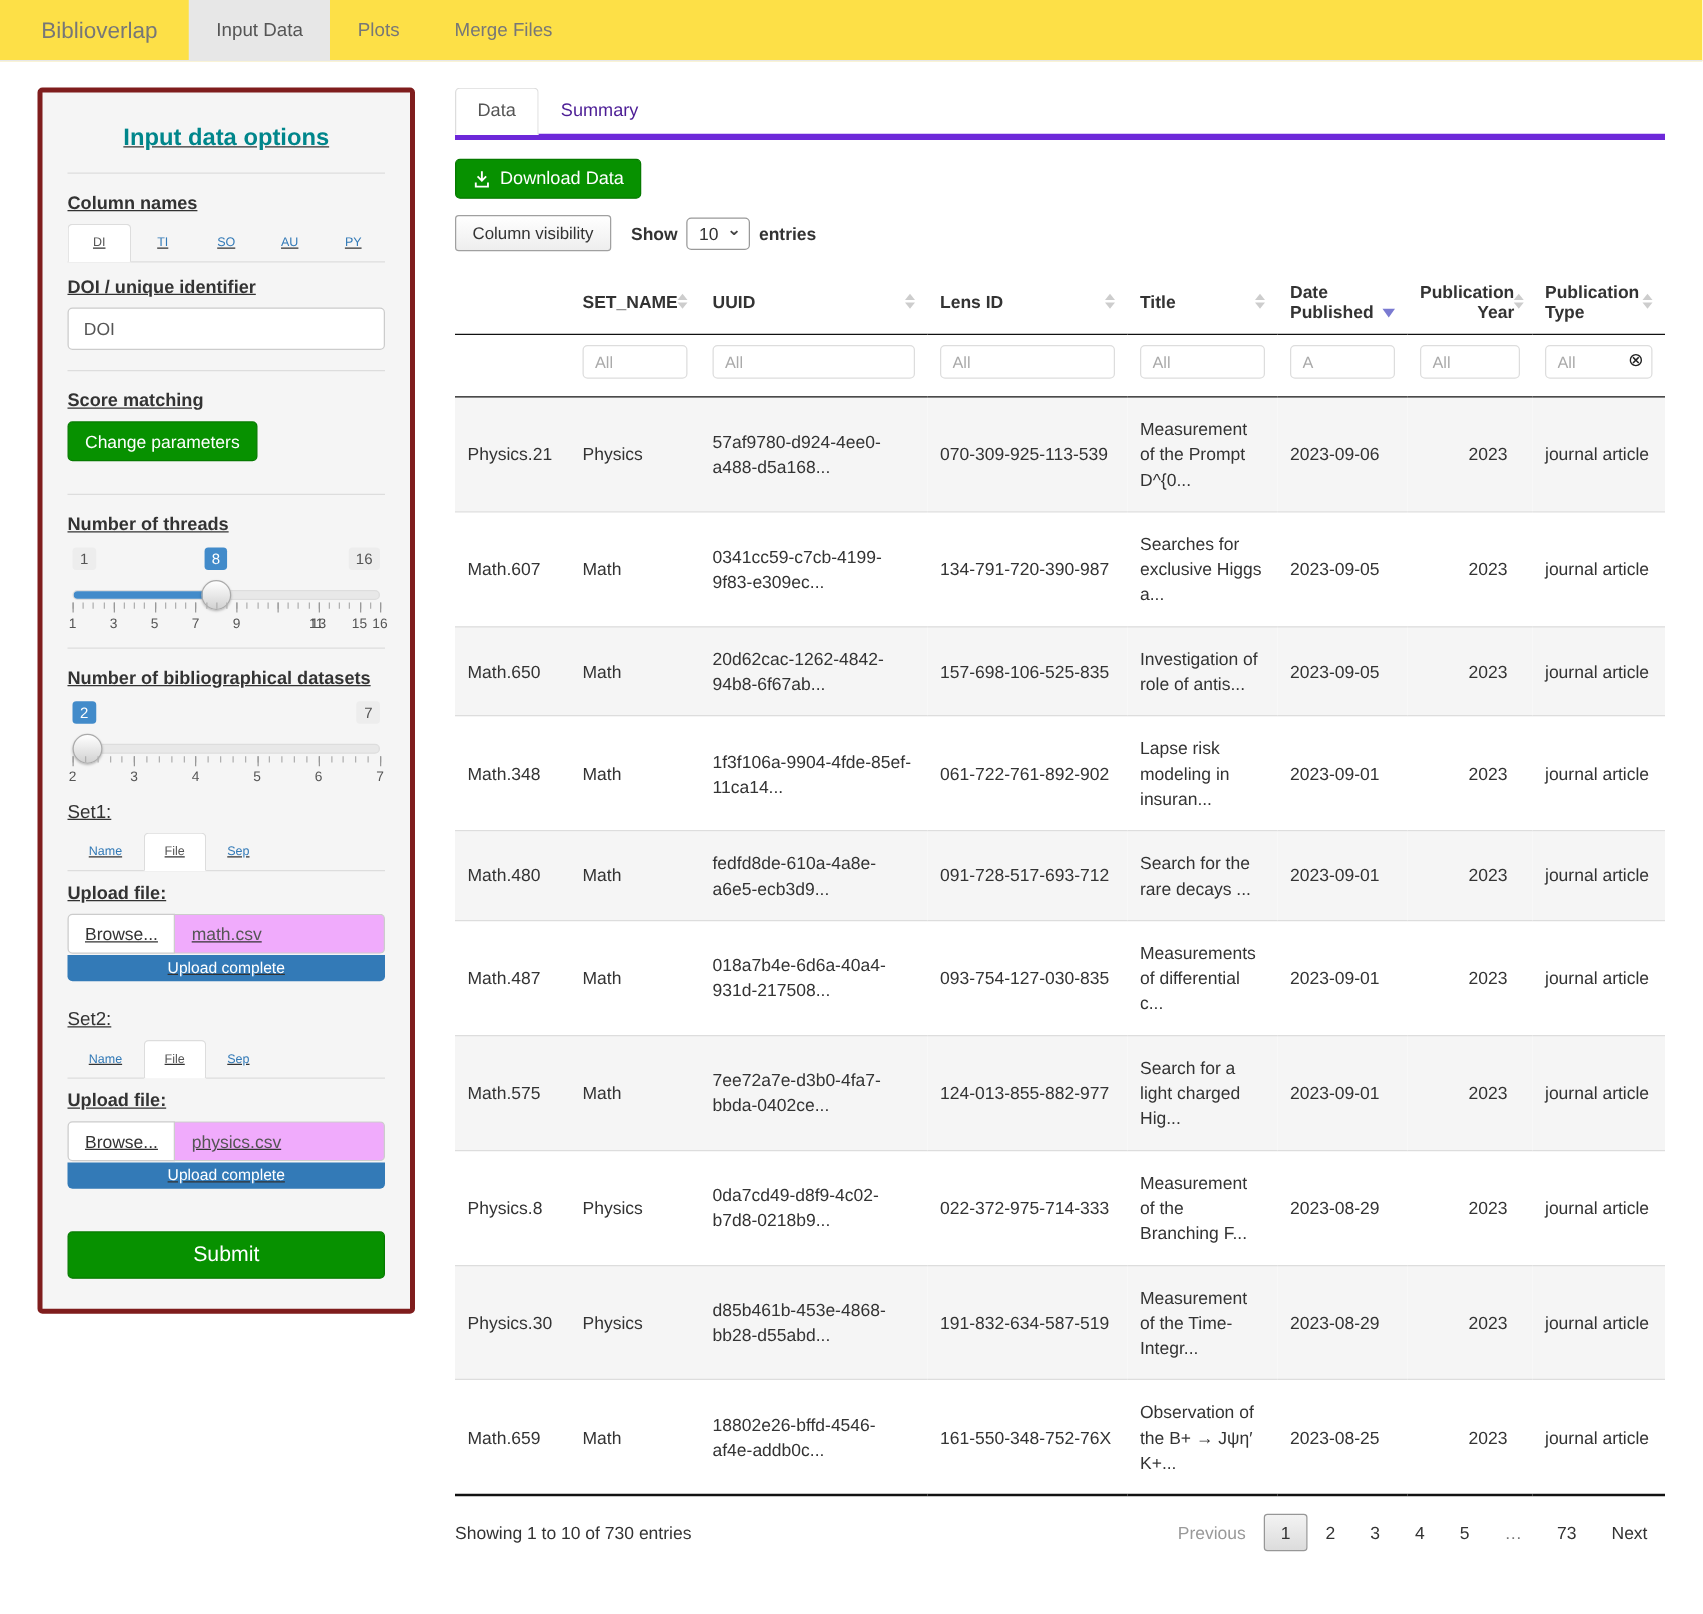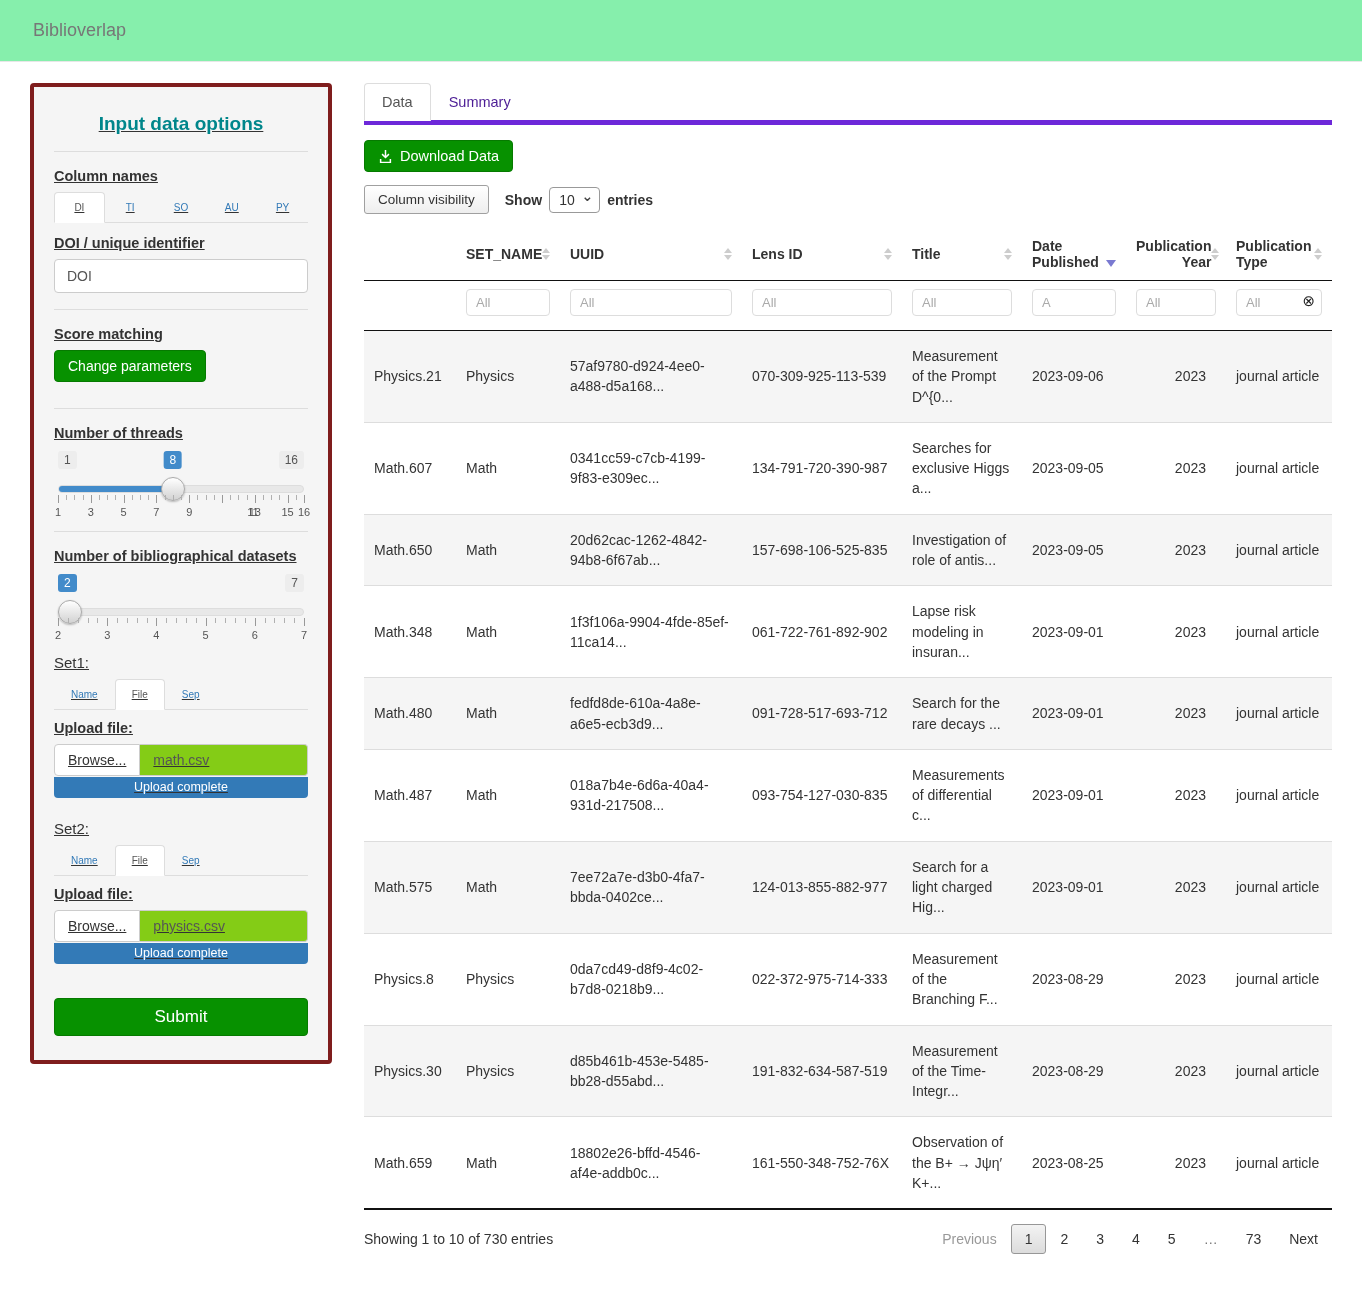--- a/index.html
+++ b/index.html
@@ -5,21 +5,21 @@
   * { box-sizing: border-box; }
   html,body { margin:0; padding:0; background:#fff; }
   body {
     width:1362px; min-height:1291px;
     font-family:"Liberation Sans", "DejaVu Sans", sans-serif;
     font-size:14px; color:#333;
   }
 
   
   .navbar {
-    height:62px; background:#86efac; border-bottom:1px solid #e7e7e7;
+    height:49px; background:#fde047; border-bottom:1px solid #e7e7e7;
     display:flex; align-items:stretch;
   }
   .brand {
     display:flex; align-items:center; padding:0 25px 0 33px;
     font-size:18px; color:#777;
   }
   .nav-tabs-top { display:flex; align-items:stretch; }
   .nav-item {
     display:flex; align-items:center; padding:0 22px;
     font-size:15px; color:#777; cursor:pointer;
@@ -103,21 +103,21 @@
   }
 
   
   .input-group { display:flex; width:100%; }
   .browse-btn {
     padding:7px 13px; background:#fff; border:1px solid #ccc;
     border-radius:4px 0 0 4px; font-size:14px; color:#333; cursor:pointer;
     font-family:inherit; white-space:nowrap;
   }
   .file-box {
-    flex:1; padding:7px 13px; background:#84cc16; border:1px solid #ccc;
+    flex:1; padding:7px 13px; background:#f0abfc; border:1px solid #ccc;
     border-left:none; border-radius:0 4px 4px 0; color:#555; font-size:14px;
     overflow:hidden; white-space:nowrap;
   }
   .progress-bar {
     margin-top:1px; height:21px; background:#337ab7; color:#fff;
     font-size:12.5px; text-align:center; line-height:21px;
     border-radius:0 0 4px 4px;
   }
 
   
@@ -191,20 +191,25 @@
   .page-btn.ellipsis { color:#777; cursor:default; }
   .page-btn.active {
     background:linear-gradient(#f3f3f3,#dcdcdc); border:1px solid #979797; color:#333;
   }
 </style>
 </head>
 <body>
 
 <header class="navbar">
   <div class="brand">Biblioverlap</div>
+  <nav class="nav-tabs-top" id="navTabs">
+      <div class="nav-item active">Input Data</div>
+      <div class="nav-item">Plots</div>
+      <div class="nav-item">Merge Files</div>
+    </nav>
 </header>
 
 <div class="layout">
 
   <aside class="sidebar">
     <h3>Input data options</h3>
     <hr>
 
     <div class="lbl-bold">Column names</div>
     <div class="pill-tabs justified" id="columnTabs">
@@ -575,21 +580,21 @@
             <td>0da7cd49-d8f9-4c02-b7d8-0218b9...</td>
             <td>022-372-975-714-333</td>
             <td>Measurement of the Branching F...</td>
             <td>2023-08-29</td>
             <td>2023</td>
             <td>journal article</td>
           </tr>
           <tr class="odd">
             <td>Physics.30</td>
             <td>Physics</td>
-            <td>d85b461b-453e-5485-bb28-d55abd...</td>
+            <td>d85b461b-453e-4868-bb28-d55abd...</td>
             <td>191-832-634-587-519</td>
             <td>Measurement of the Time-Integr...</td>
             <td>2023-08-29</td>
             <td>2023</td>
             <td>journal article</td>
           </tr>
           <tr class="even">
             <td>Math.659</td>
             <td>Math</td>
             <td>18802e26-bffd-4546-af4e-addb0c...</td>

